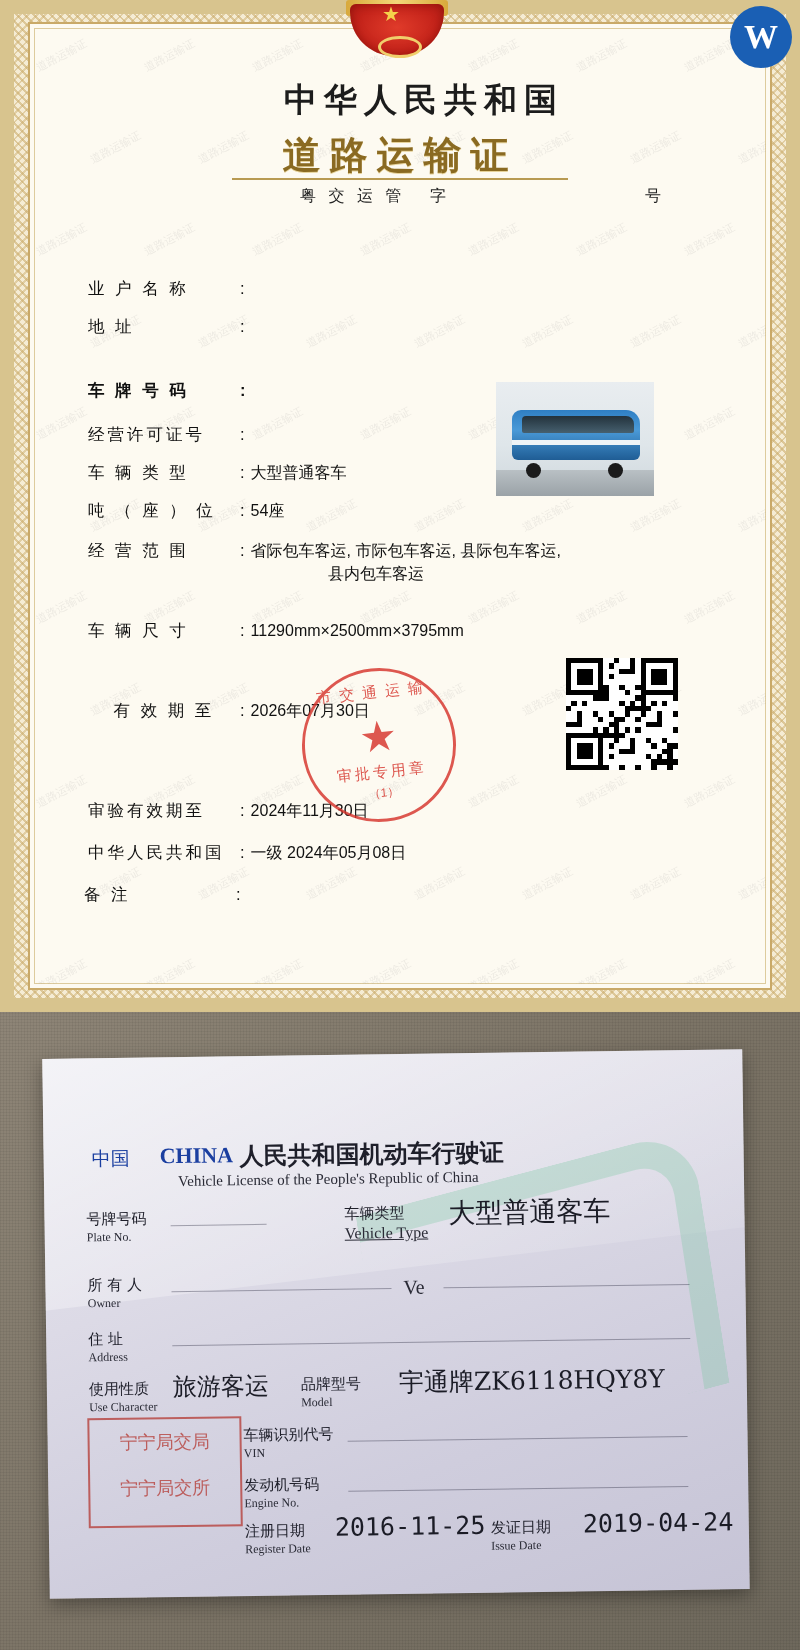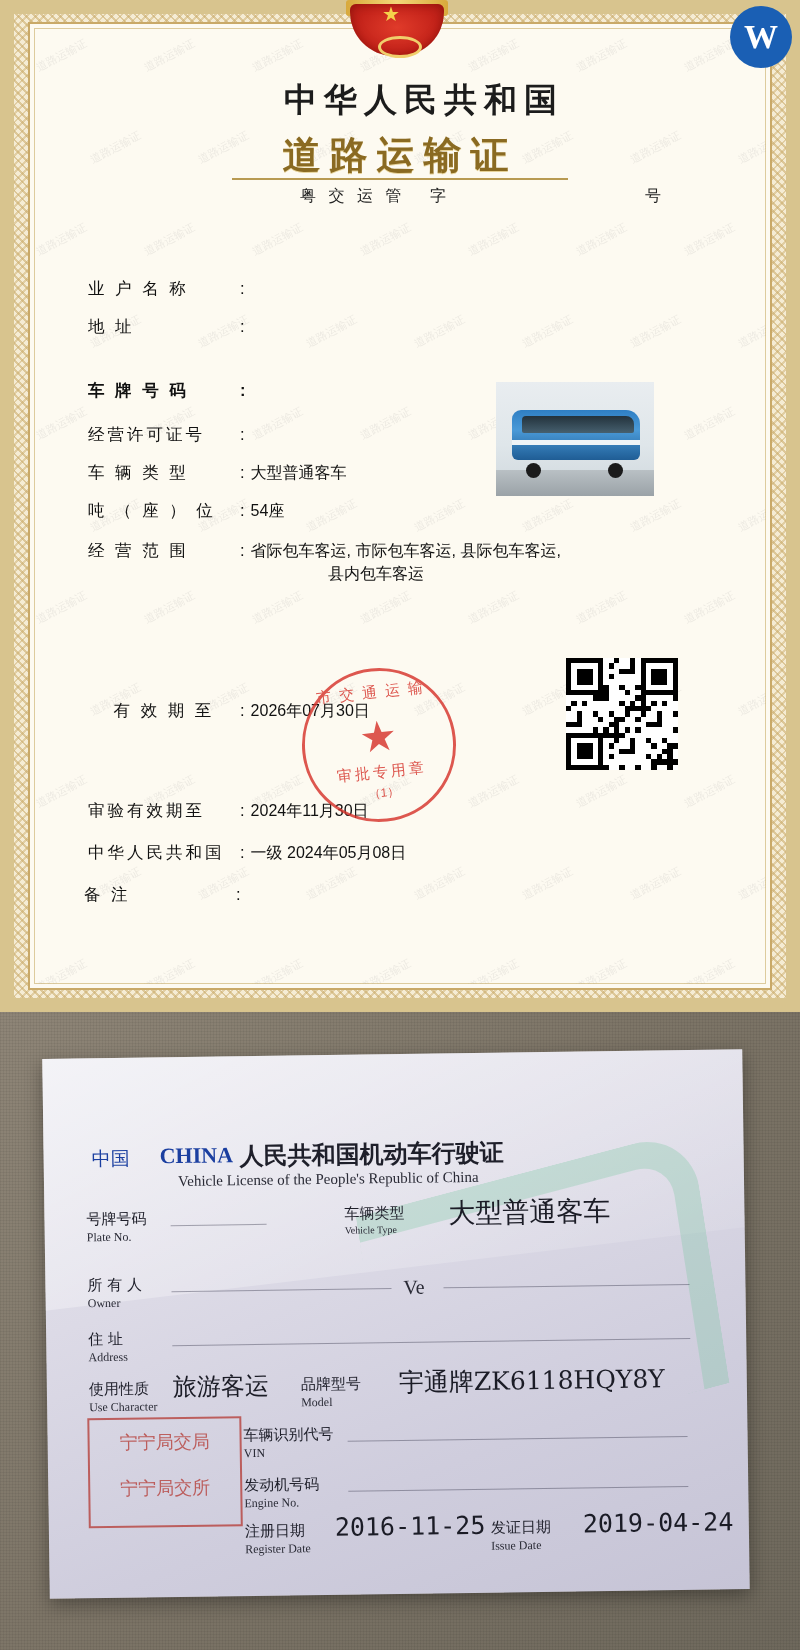--- a/index.html
+++ b/index.html
@@ -464,20 +464,23 @@
     <div class="field" style="left:88px; top:462px;">
       <span class="lab">车 辆 类 型</span><span class="colon">:</span><span class="val">大型普通客车</span>
     </div>
     <div class="field" style="left:88px; top:500px;">
       <span class="lab">吨 （ 座 ） 位</span><span class="colon">:</span><span class="val">54座</span>
     </div>
     <div class="field" style="left:88px; top:540px;">
       <span class="lab">经 营 范 围</span><span class="colon">:</span><span class="val">省际包车客运, 市际包车客运, 县际包车客运,</span>
       <span class="val-2">县内包车客运</span>
     </div>
+    <div class="field" style="left:88px; top:620px;">
+      <span class="lab">车 辆 尺 寸</span><span class="colon">:</span><span class="val">11290mm×2500mm×3795mm</span>
+    </div>
     <div class="field" style="left:88px; top:700px;text-align:center;">
       <span class="lab">有 效 期 至</span><span class="colon">:</span><span class="val">2026年07月30日</span>
     </div>
     <div class="field" style="left:88px; top:800px;">
       <span class="lab">审验有效期至</span><span class="colon">:</span><span class="val">2024年11月30日</span>
     </div>
     <div class="field" style="left:88px; top:842px;">
       <span class="lab">中华人民共和国</span><span class="colon">:</span><span class="val">一级  2024年05月08日</span>
     </div>
     <div class="field" style="left:84px; top:884px;">
@@ -956,21 +959,21 @@
 
       <div class="lic-cn" style="left:48px; top:88px; font-size:19px; color:#1b3fa0;">中国</div>
       <div class="lic-en" style="left:116px; top:86px; font-size:22px; font-weight:bold; color:#1b3fa0;">CHINA</div>
       <div class="lic-cn" style="left:196px; top:84px; font-size:24px; font-weight:bold;">人民共和国机动车行驶证</div>
       <div class="lic-en" style="left:134px; top:116px; font-size:15px;">Vehicle License of the People's Republic of China</div>
 
       <div class="lic-cn" style="left:42px; top:152px; font-size:15px;">号牌号码</div>
       <div class="lic-en" style="left:42px; top:172px; font-size:12px;">Plate No.</div>
       <div class="lic-line" style="left:126px; top:168px; width:96px;"></div>
       <div class="lic-cn" style="left:300px; top:150px; font-size:15px;">车辆类型</div>
-      <div class="lic-en" style="left:300px; top:170px; font-size:10px;">Vehicle Type</div>
+      <div class="lic-en" style="left:300px; top:170px; font-size:16px;text-decoration:underline;">Vehicle Type</div>
       <div class="lic-hand" style="left:404px; top:142px; font-size:27px; font-family:'DejaVu Serif',serif;">大型普通客车</div>
 
       <div class="lic-cn" style="left:42px; top:218px; font-size:15px;">所 有 人</div>
       <div class="lic-en" style="left:42px; top:238px; font-size:12px;">Owner</div>
       <div class="lic-line" style="left:126px; top:234px; width:220px;"></div>
       <div class="lic-en" style="left:358px; top:222px; font-size:20px;">Ve</div>
       <div class="lic-line" style="left:398px; top:234px; width:246px;"></div>
 
       <div class="lic-cn" style="left:42px; top:272px; font-size:15px;">住    址</div>
       <div class="lic-en" style="left:42px; top:292px; font-size:12px;">Address</div>

